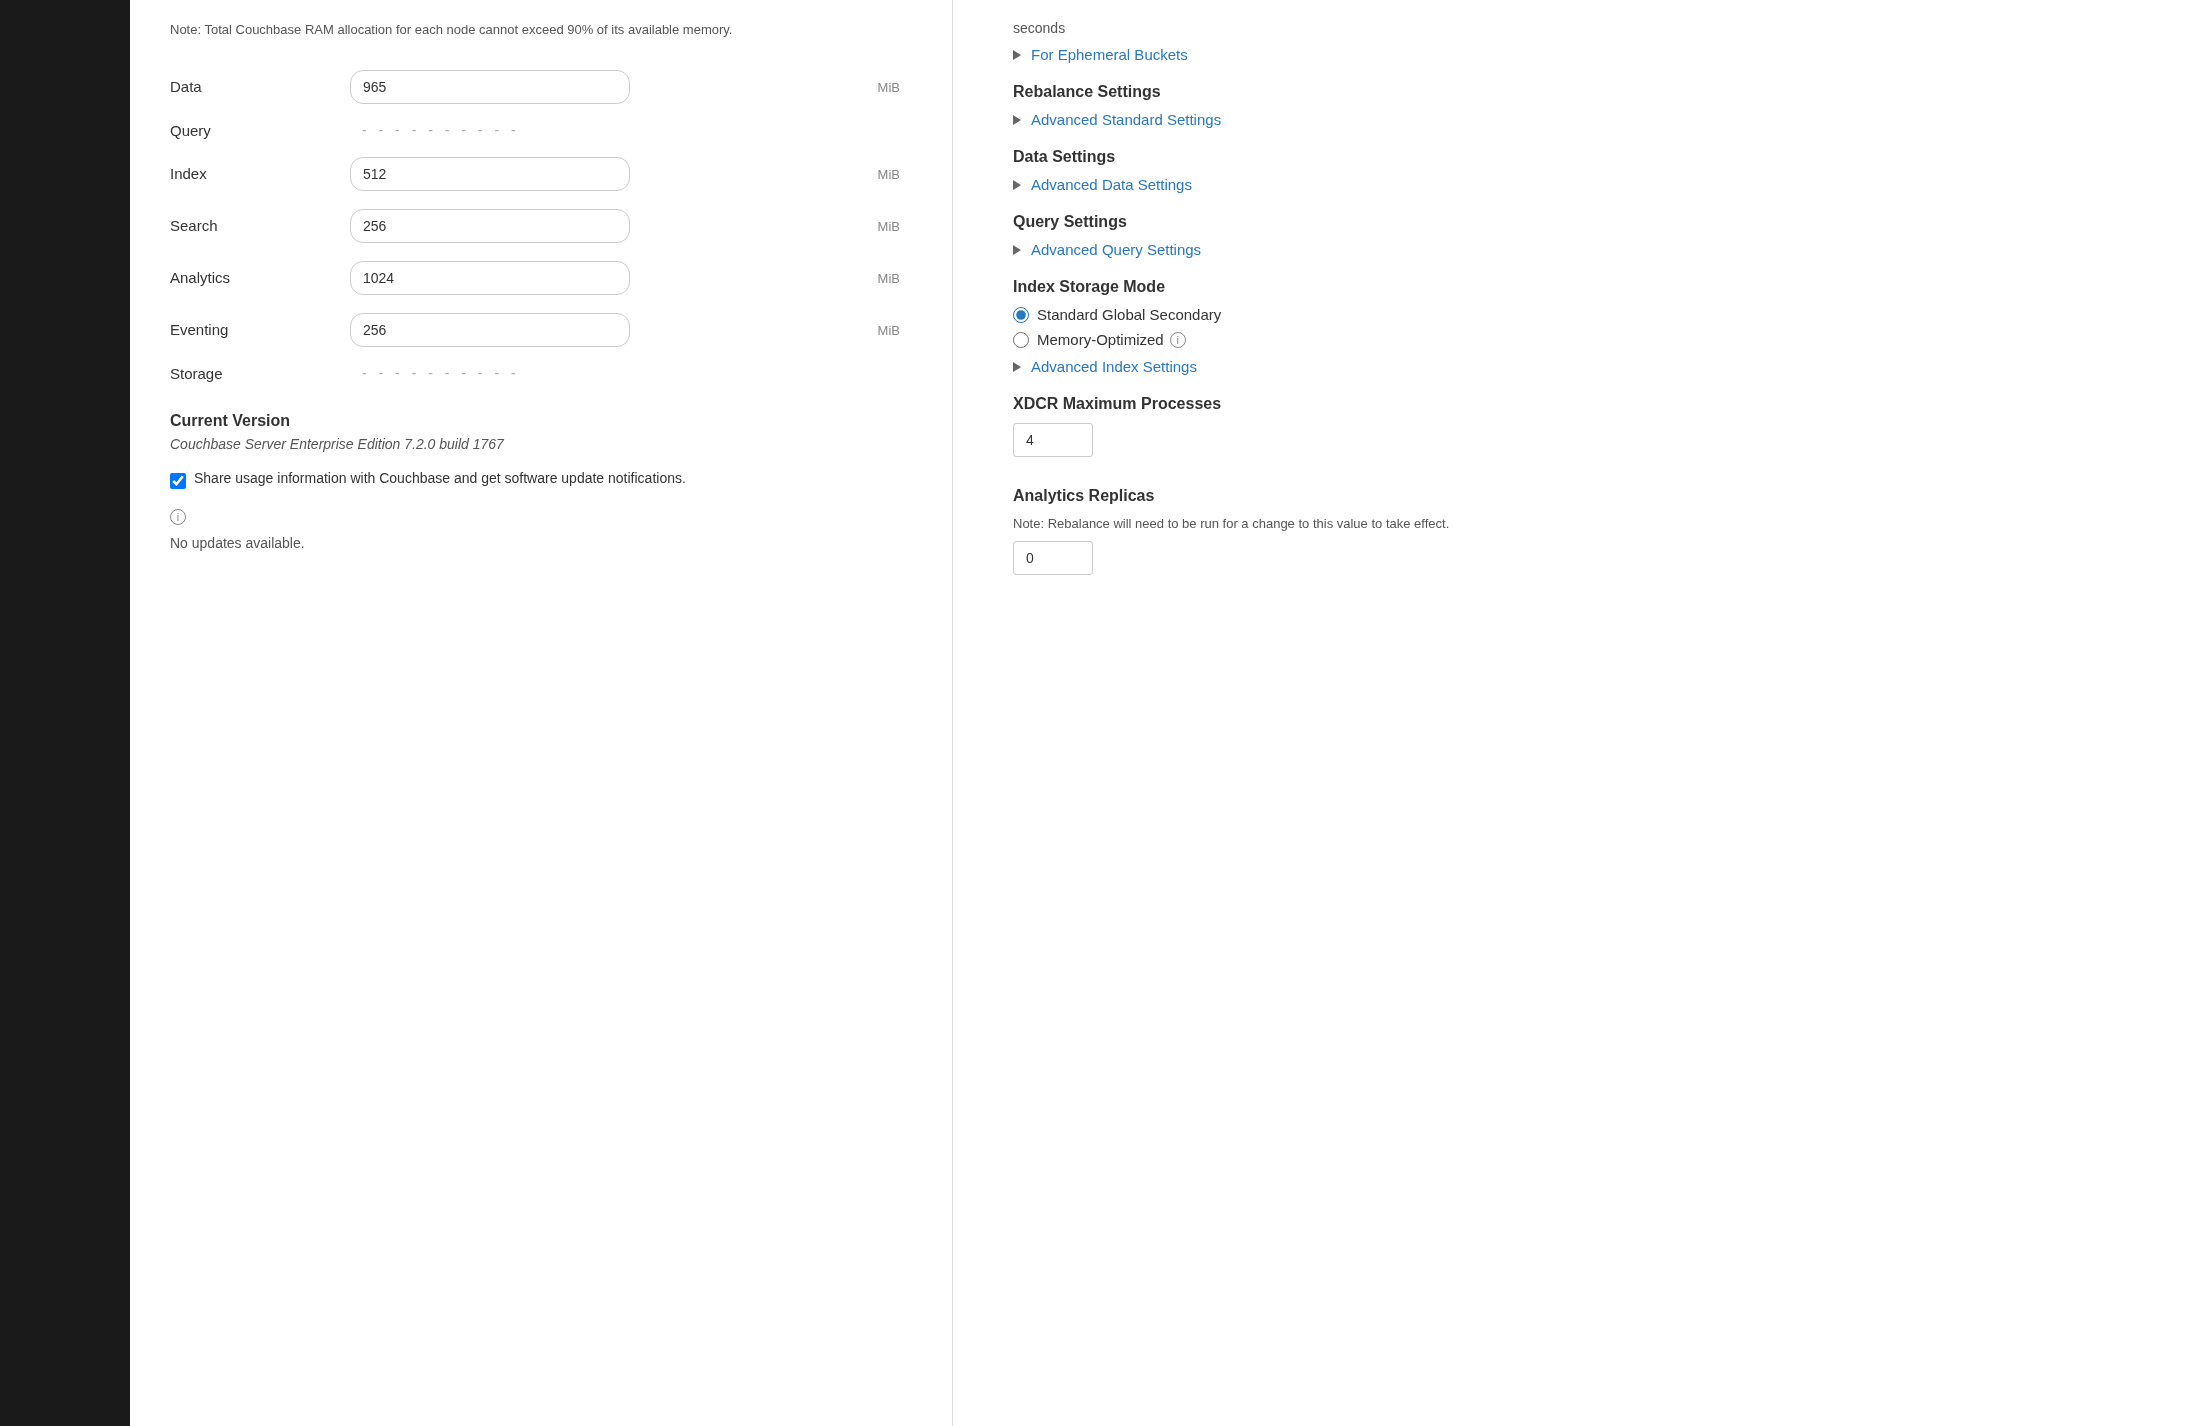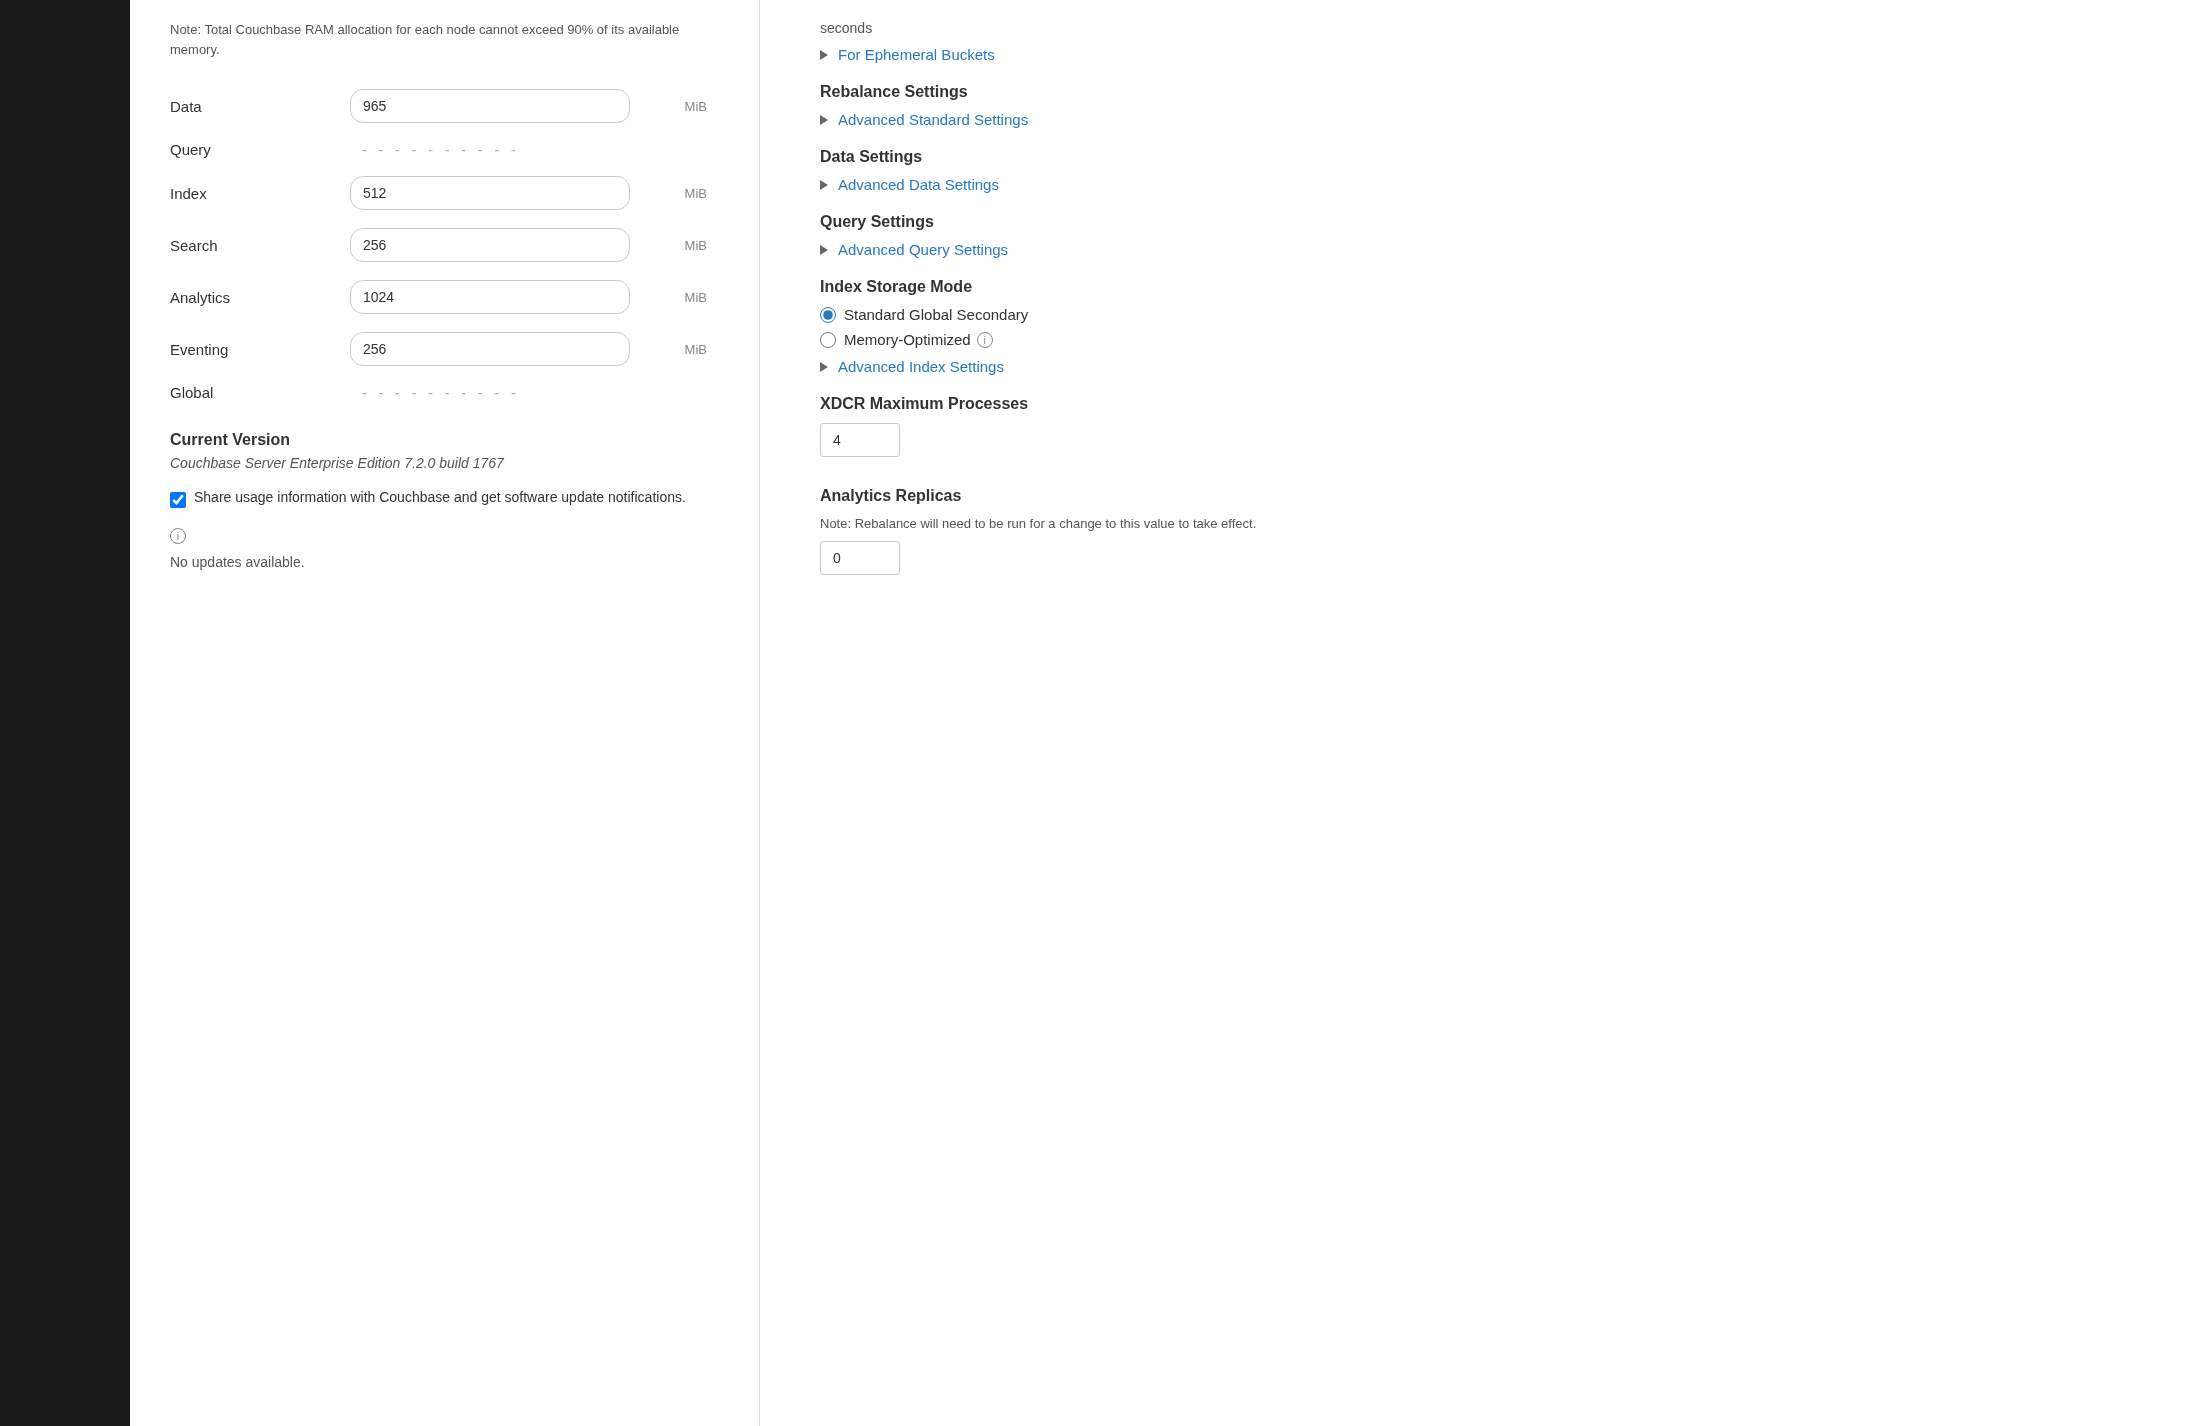--- a/index.html
+++ b/index.html
@@ -6,21 +6,21 @@
     body {
       font-family: Arial, sans-serif;
       font-size: 14px;
       background: #1a1a1a;
       color: #333;
       display: flex;
       width: 2192px;
       min-height: 1426px;
     }
     .left-panel {
-      width: 630px;
+      width: 823px;
       background: #fff;
       padding: 20px 40px 40px 40px;
       border-right: 1px solid #ddd;
       margin-left: 130px;
     }
     .right-panel {
       flex: 1;
       background: #fff;
       padding: 20px 60px 40px 60px;
     }
@@ -230,21 +230,21 @@
       </div>
       <div class="field-row">
         <div class="field-label">Analytics</div>
         <div class="field-input-wrap"><input type="text" class="field-input" value="1024" style=""><span class="field-unit">MiB</span></div>
       </div>
       <div class="field-row">
         <div class="field-label">Eventing</div>
         <div class="field-input-wrap"><input type="text" class="field-input" value="256" style=""><span class="field-unit">MiB</span></div>
       </div>
       <div class="field-row">
-        <div class="field-label">Global</div>
+        <div class="field-label">Storage</div>
         <div class="field-input-wrap"><span class="field-dashes">- - - - - - - - - -</span></div>
       </div>
     </div>
 
   <div class="section-divider"></div>
 
   <div class="current-version-title">Current Version</div>
   <div class="version-text">Couchbase Server Enterprise Edition 7.2.0 build 1767</div>
 
   <div class="checkbox-row">

